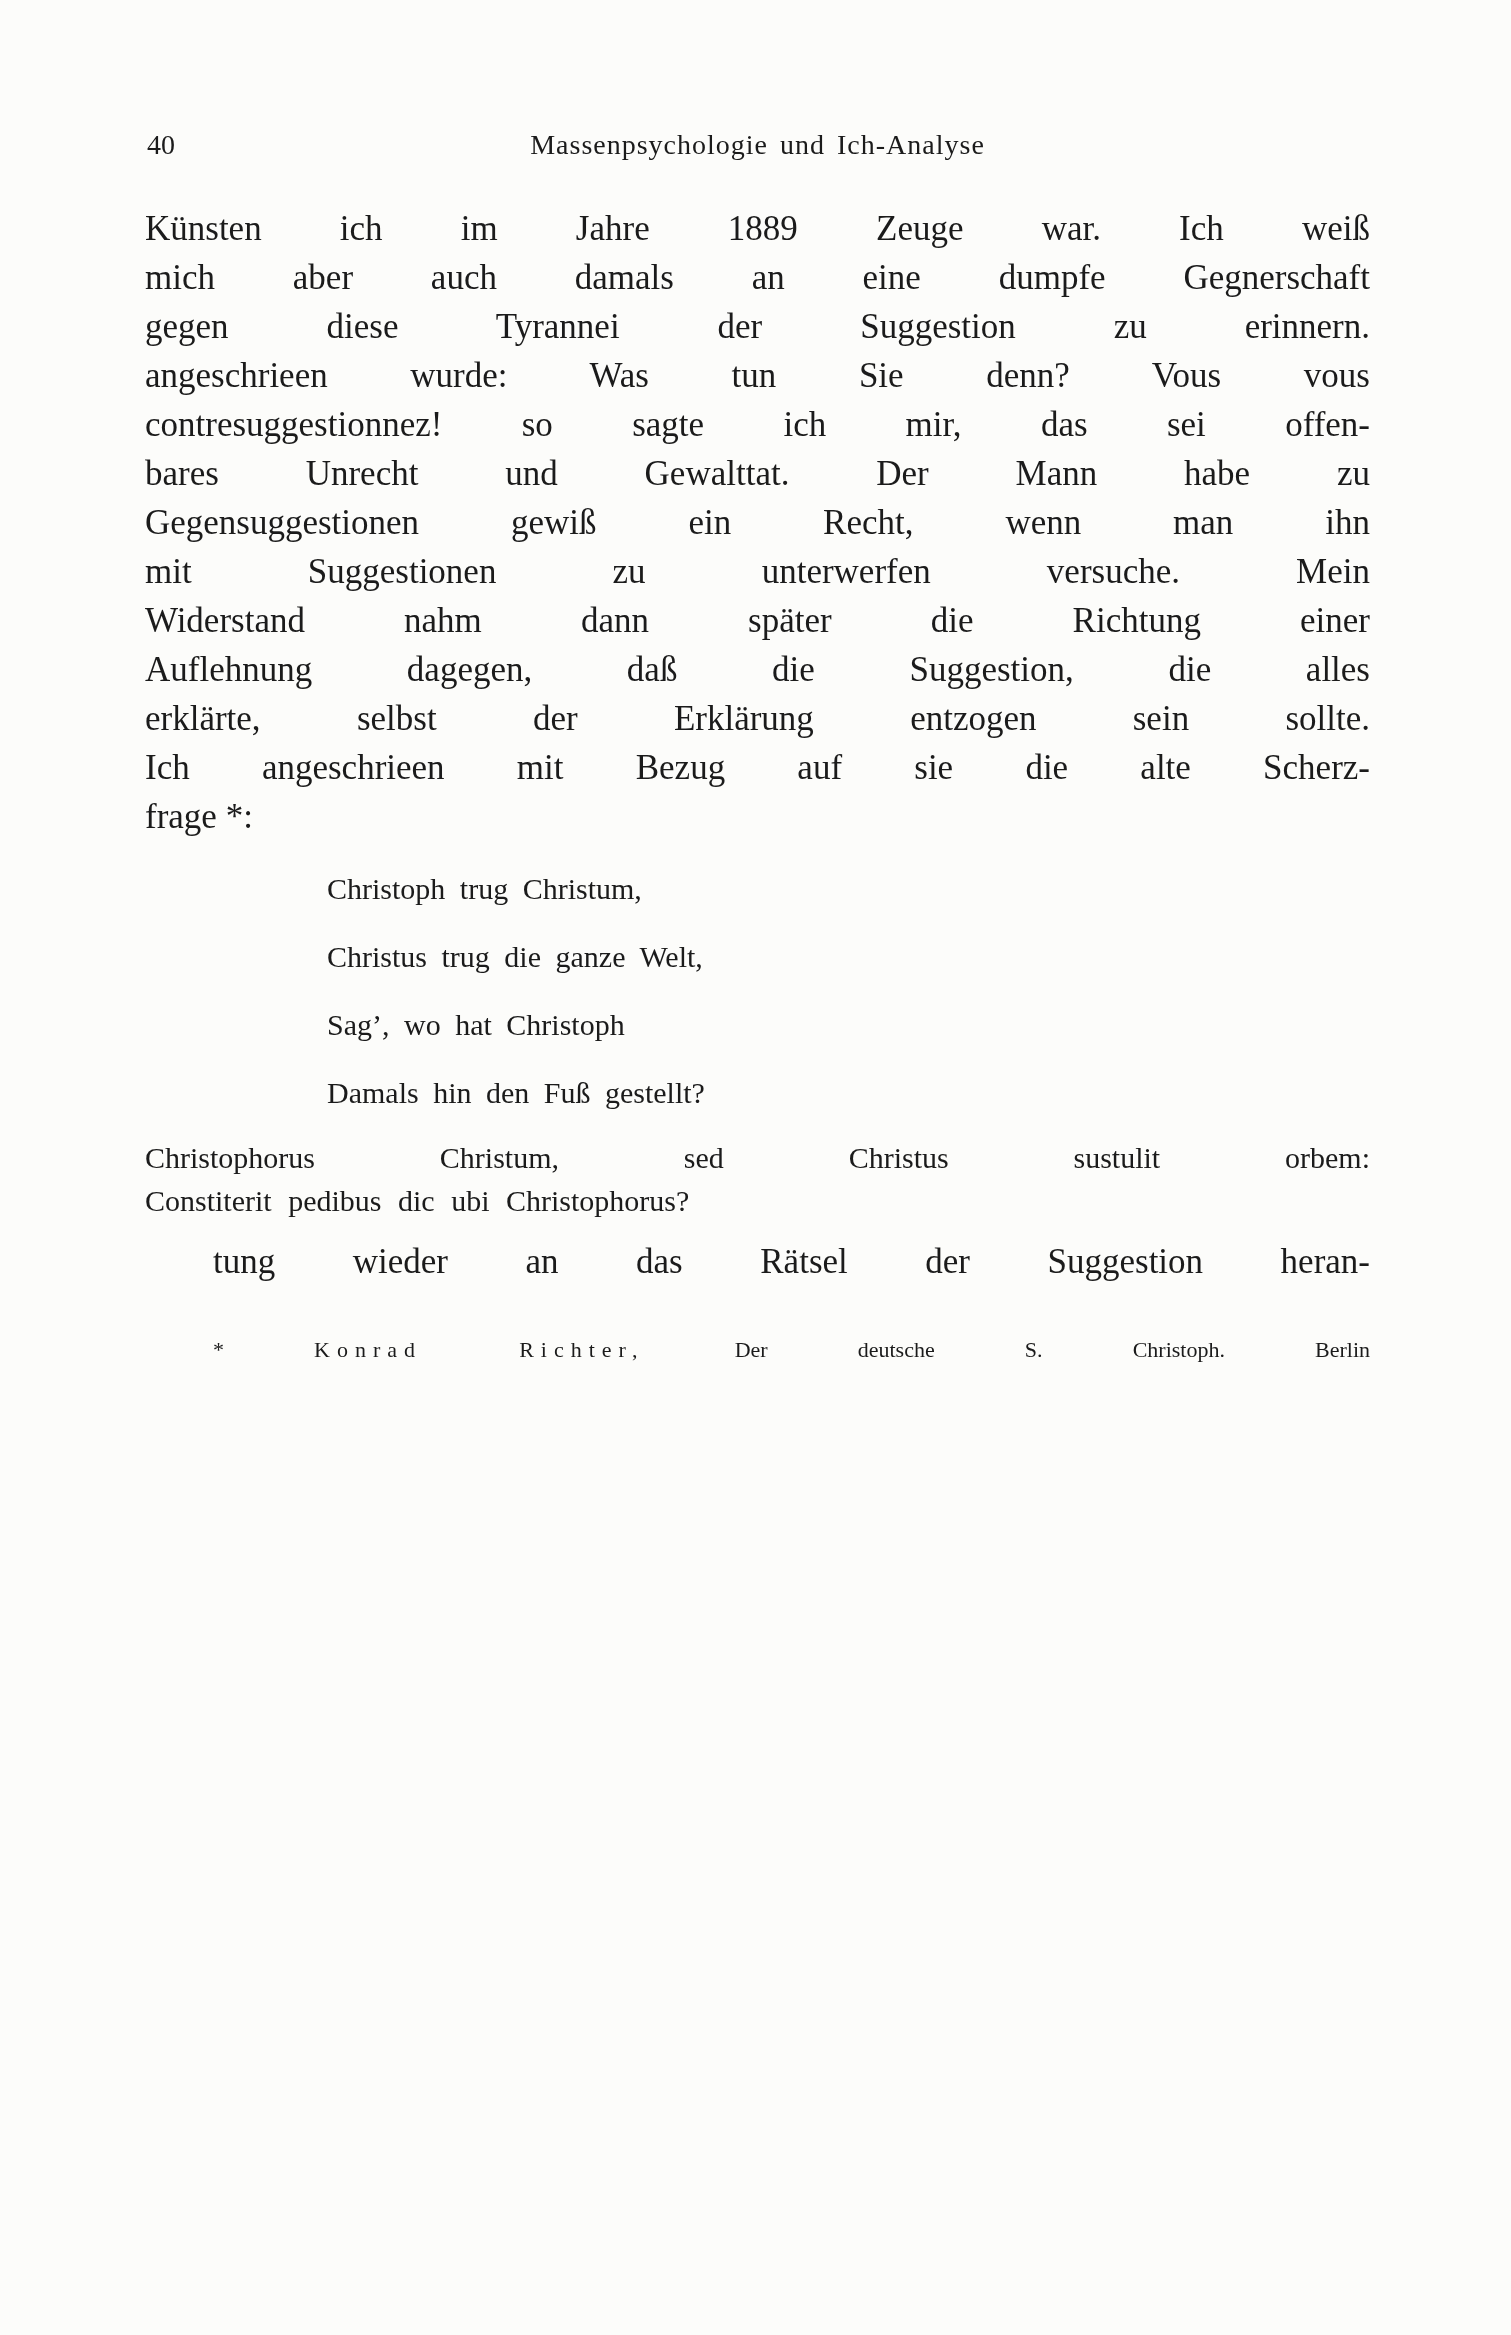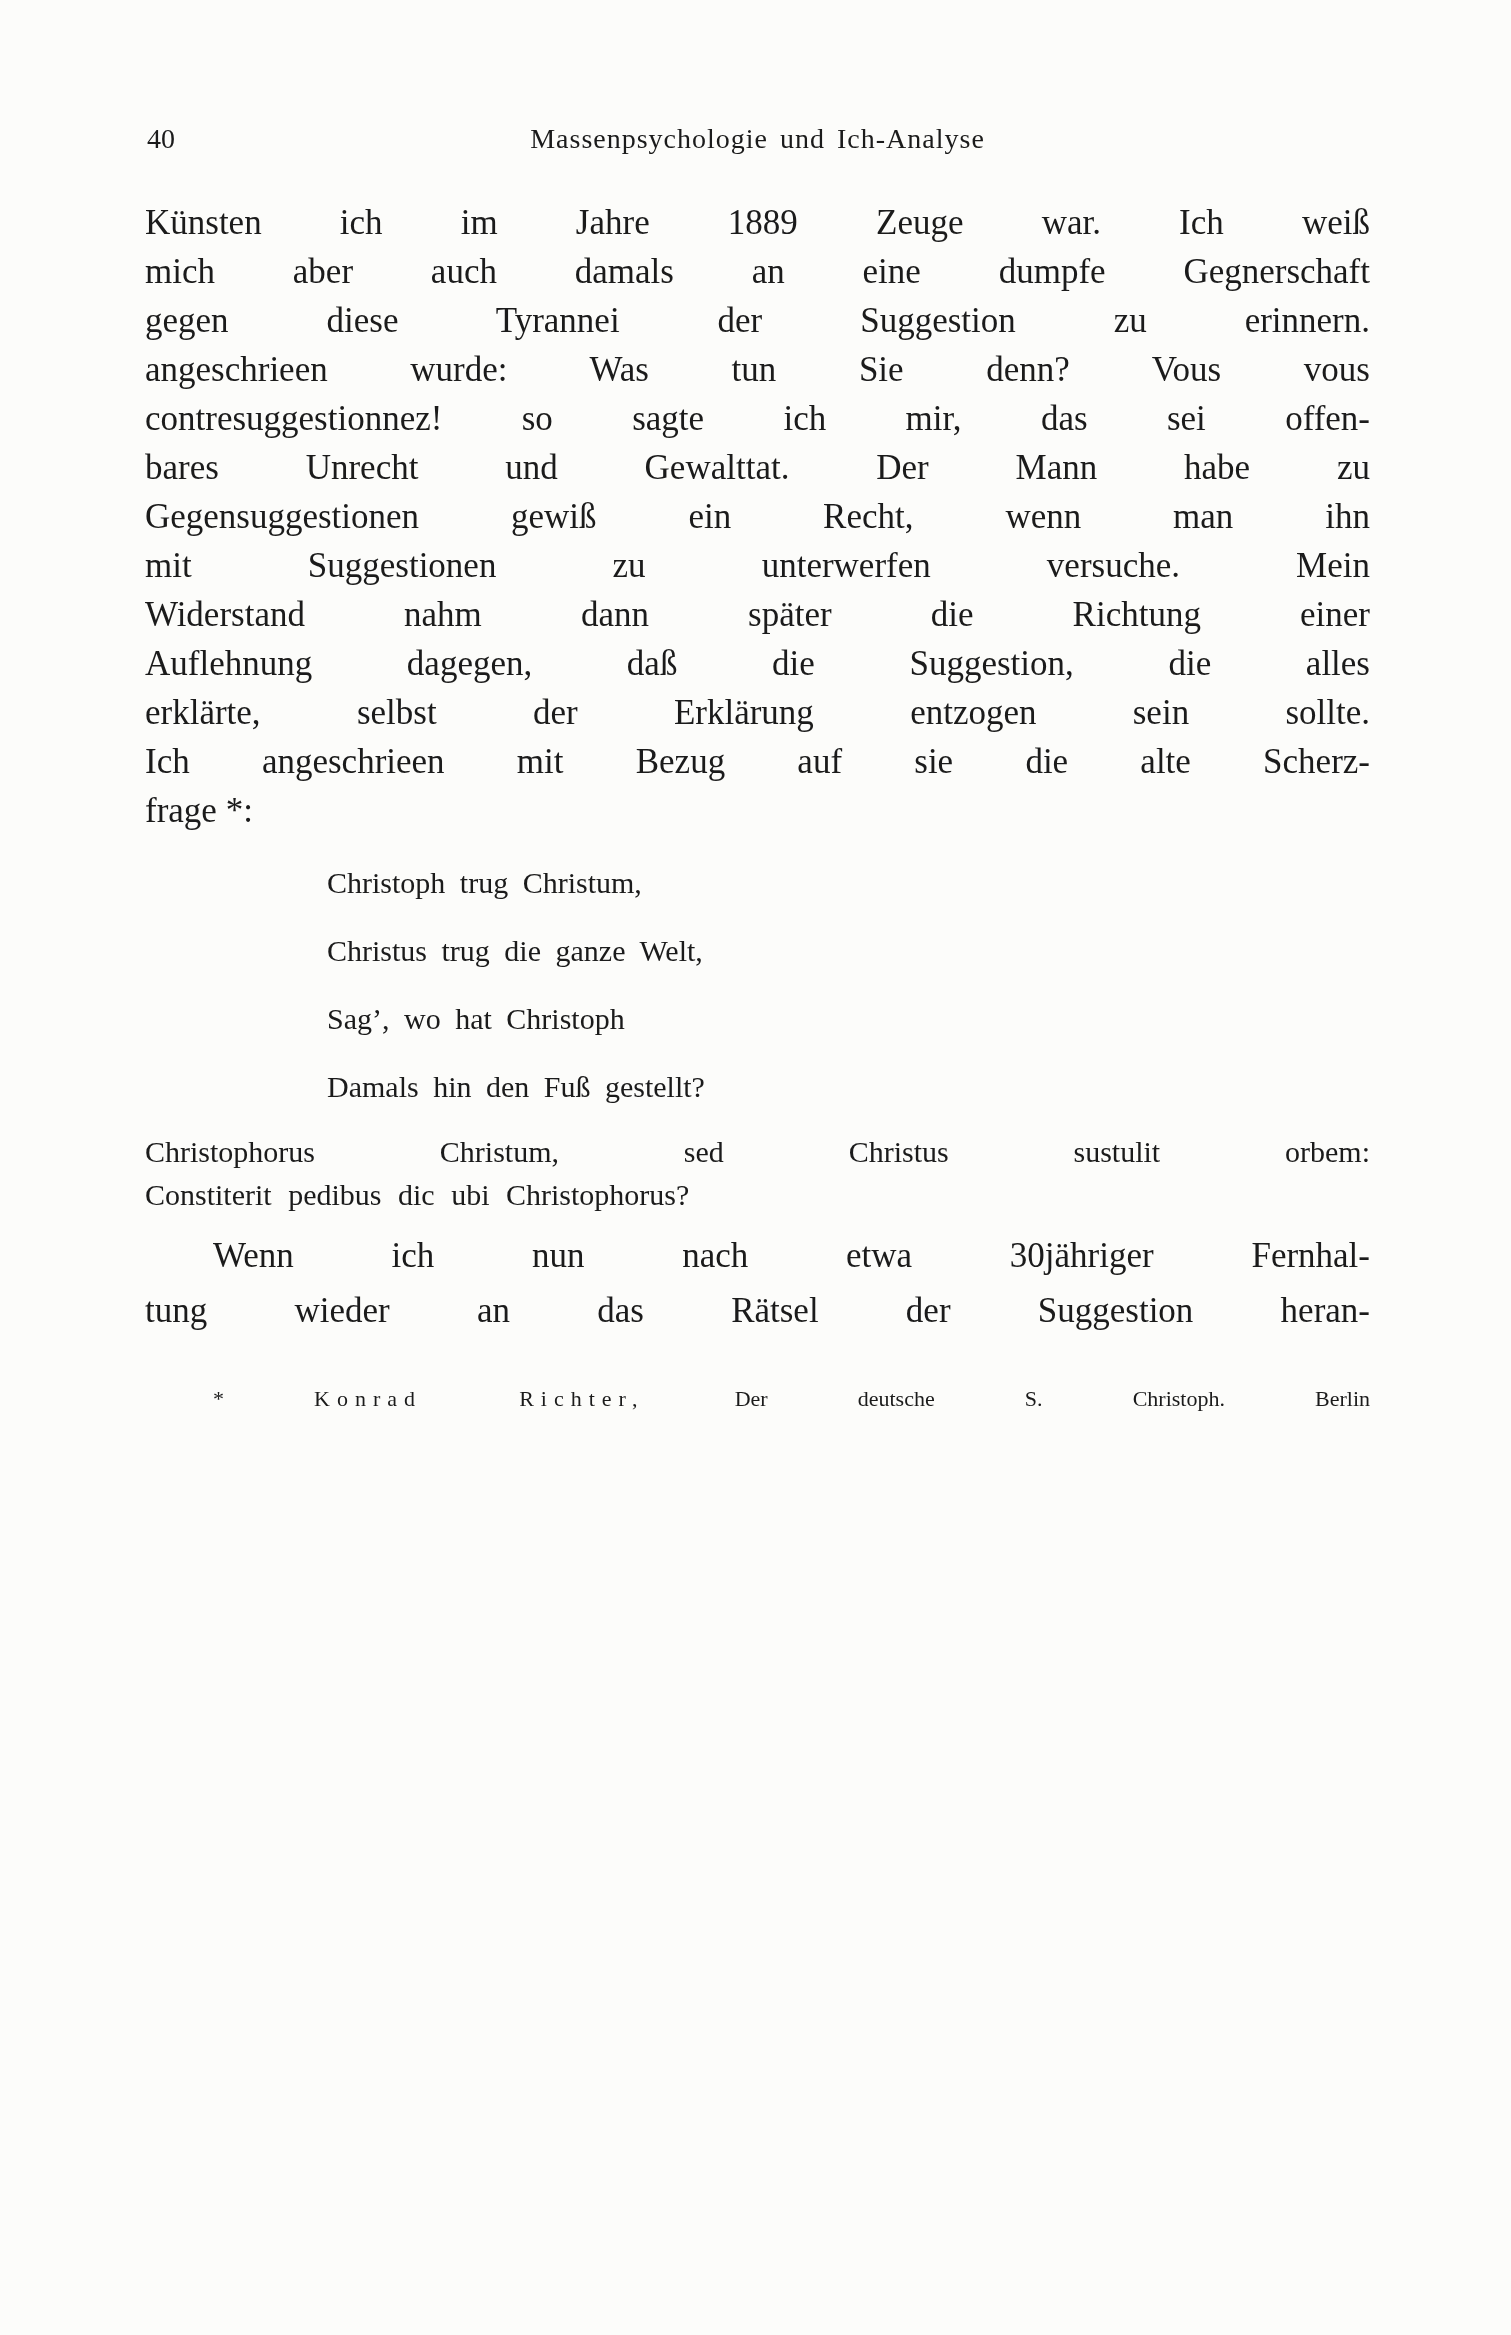--- a/index.html
+++ b/index.html
@@ -16,21 +16,21 @@
     width: 1511px;
     height: 2335px;
     background: var(--paper, #fcfcfa);
     color: var(--ink, #1b1b1b);
     overflow: hidden;
   }
   .text-block {
     position: absolute;
     left: 145px;
     right: 141px;
-    top: 120px;
+    top: 126px;
   }
   
   .header {
     position: relative;
     height: 38px;
     font-size: 28px;
     line-height: 38px;
   }
   .page-number {
     position: absolute;
@@ -143,21 +143,20 @@
         <div class="line">Sag’, wo hat Christoph</div>
         <div class="line">Damals hin den Fuß gestellt?</div>
       </div>
 
     <div class="latin">
         <div class="line">Christophorus Christum, sed Christus sustulit orbem:</div>
         <div class="line">Constiterit pedibus dic ubi Christophorus?</div>
       </div>
 
     <div class="para2">
-        <div class="line">Wenn ich nun nach etwa 30jähriger Fernhal-</div>
         <div class="line">tung wieder an das Rätsel der Suggestion heran-</div>
       </div>
 
     <div class="footnote">
       <div class="fn-line1">
         <span class="fn-marker">*</span>
         <span class="fn-author">Konrad Richter,</span>
         <span class="fn-rest">Der deutsche S. Christoph. Berlin</span>
       </div>
     </div>

